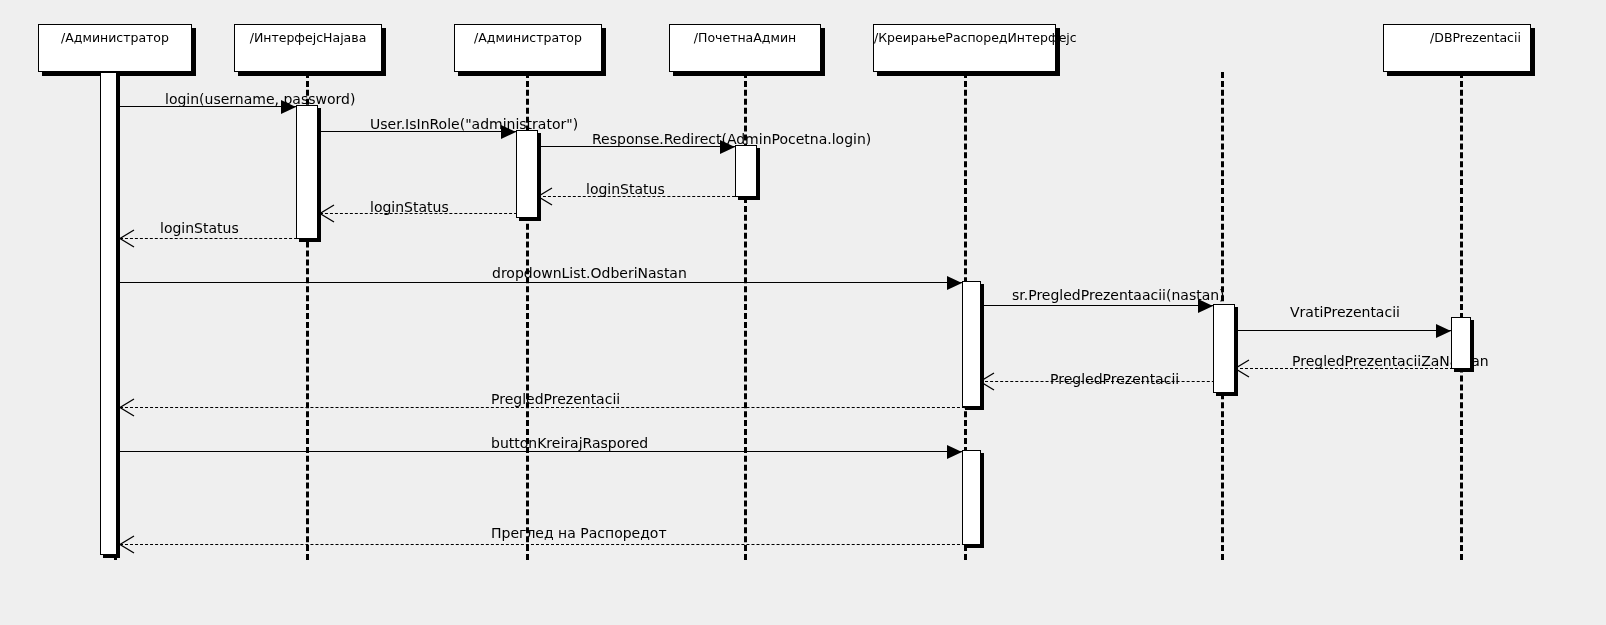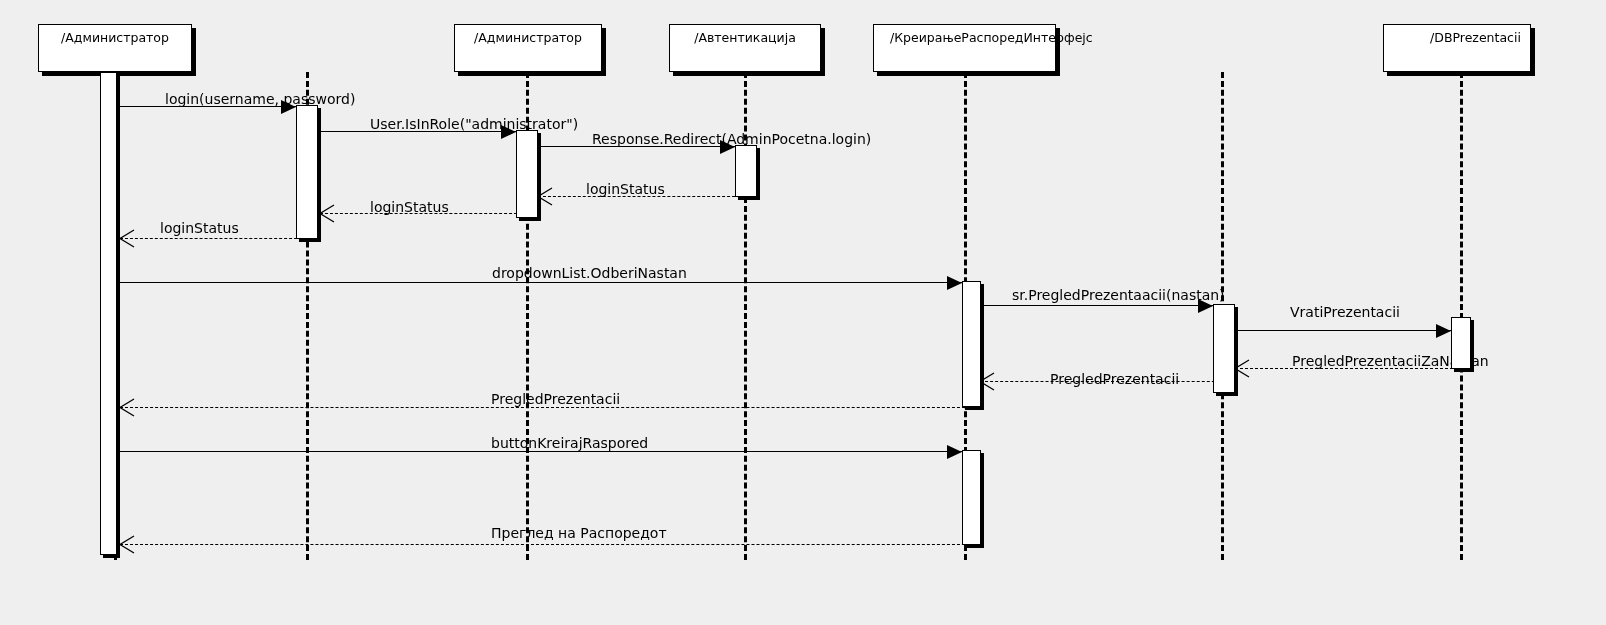--- a/index.html
+++ b/index.html
@@ -24,21 +24,21 @@
   .lifeline-head .head-label{
     display:block;
     text-align:center;
     font-size:12.5px;
     color:#000;
     line-height:1;
     padding-top:7px;
     white-space:nowrap;
     overflow:visible;
   }
-  .lifeline-head.wide .head-label{text-align:left;padding-left:16px;}
+  .lifeline-head.wide .head-label{text-align:left;padding-left:0;}
 
   
   .lifeline-dash{
     position:absolute;
     width:0;
     border-left:3px dashed #000000;
   }
 
   
   .activation{
@@ -82,25 +82,28 @@
     <div class="lifeline-dash" style="left: 114px; top: 72px; height: 488px;"></div>
     <div class="lifeline-dash" style="left: 306px; top: 72px; height: 488px;"></div>
     <div class="lifeline-dash" style="left: 526px; top: 72px; height: 488px;"></div>
     <div class="lifeline-dash" style="left: 744px; top: 72px; height: 488px;"></div>
     <div class="lifeline-dash" style="left: 964px; top: 72px; height: 488px;"></div>
     <div class="lifeline-dash" style="left: 1221px; top: 72px; height: 488px;"></div>
     <div class="lifeline-dash" style="left: 1460px; top: 72px; height: 488px;"></div>
     <div class="lifeline-head" style="left: 38px; top: 24px; width: 154px; height: 48px;">
       <span class="head-label">/Администратор</span>
     </div>
+    <div class="lifeline-head" style="left: 234px; top: 24px; width: 148px; height: 48px;">
+      <span class="head-label">/ИнтерфејсНајава</span>
+    </div>
     <div class="lifeline-head" style="left: 454px; top: 24px; width: 148px; height: 48px;">
       <span class="head-label">/Администратор</span>
     </div>
     <div class="lifeline-head" style="left: 669px; top: 24px; width: 152px; height: 48px;">
-      <span class="head-label">/Автентикација</span>
+      <span class="head-label">/ПочетнаАдмин</span>
     </div>
     <div class="lifeline-head wide" style="left: 873px; top: 24px; width: 183px; height: 48px;">
       <span class="head-label">/КреирањеРаспоредИнтерфејс</span>
     </div>
     <div class="lifeline-head" style="left: 1383px; top: 24px; width: 148px; height: 48px; padding-left: 37px;">
       <span class="head-label">/DBPrezentacii</span>
     </div>
     <div class="msg-line" style="left: 120px; top: 106px; width: 176px;"></div>
     <div class="arrow-solid right" style="left: 281px; top: 100px;"></div>
     <div class="msg-label" style="left: 165px; top: 92px;">login(username, password)</div>

